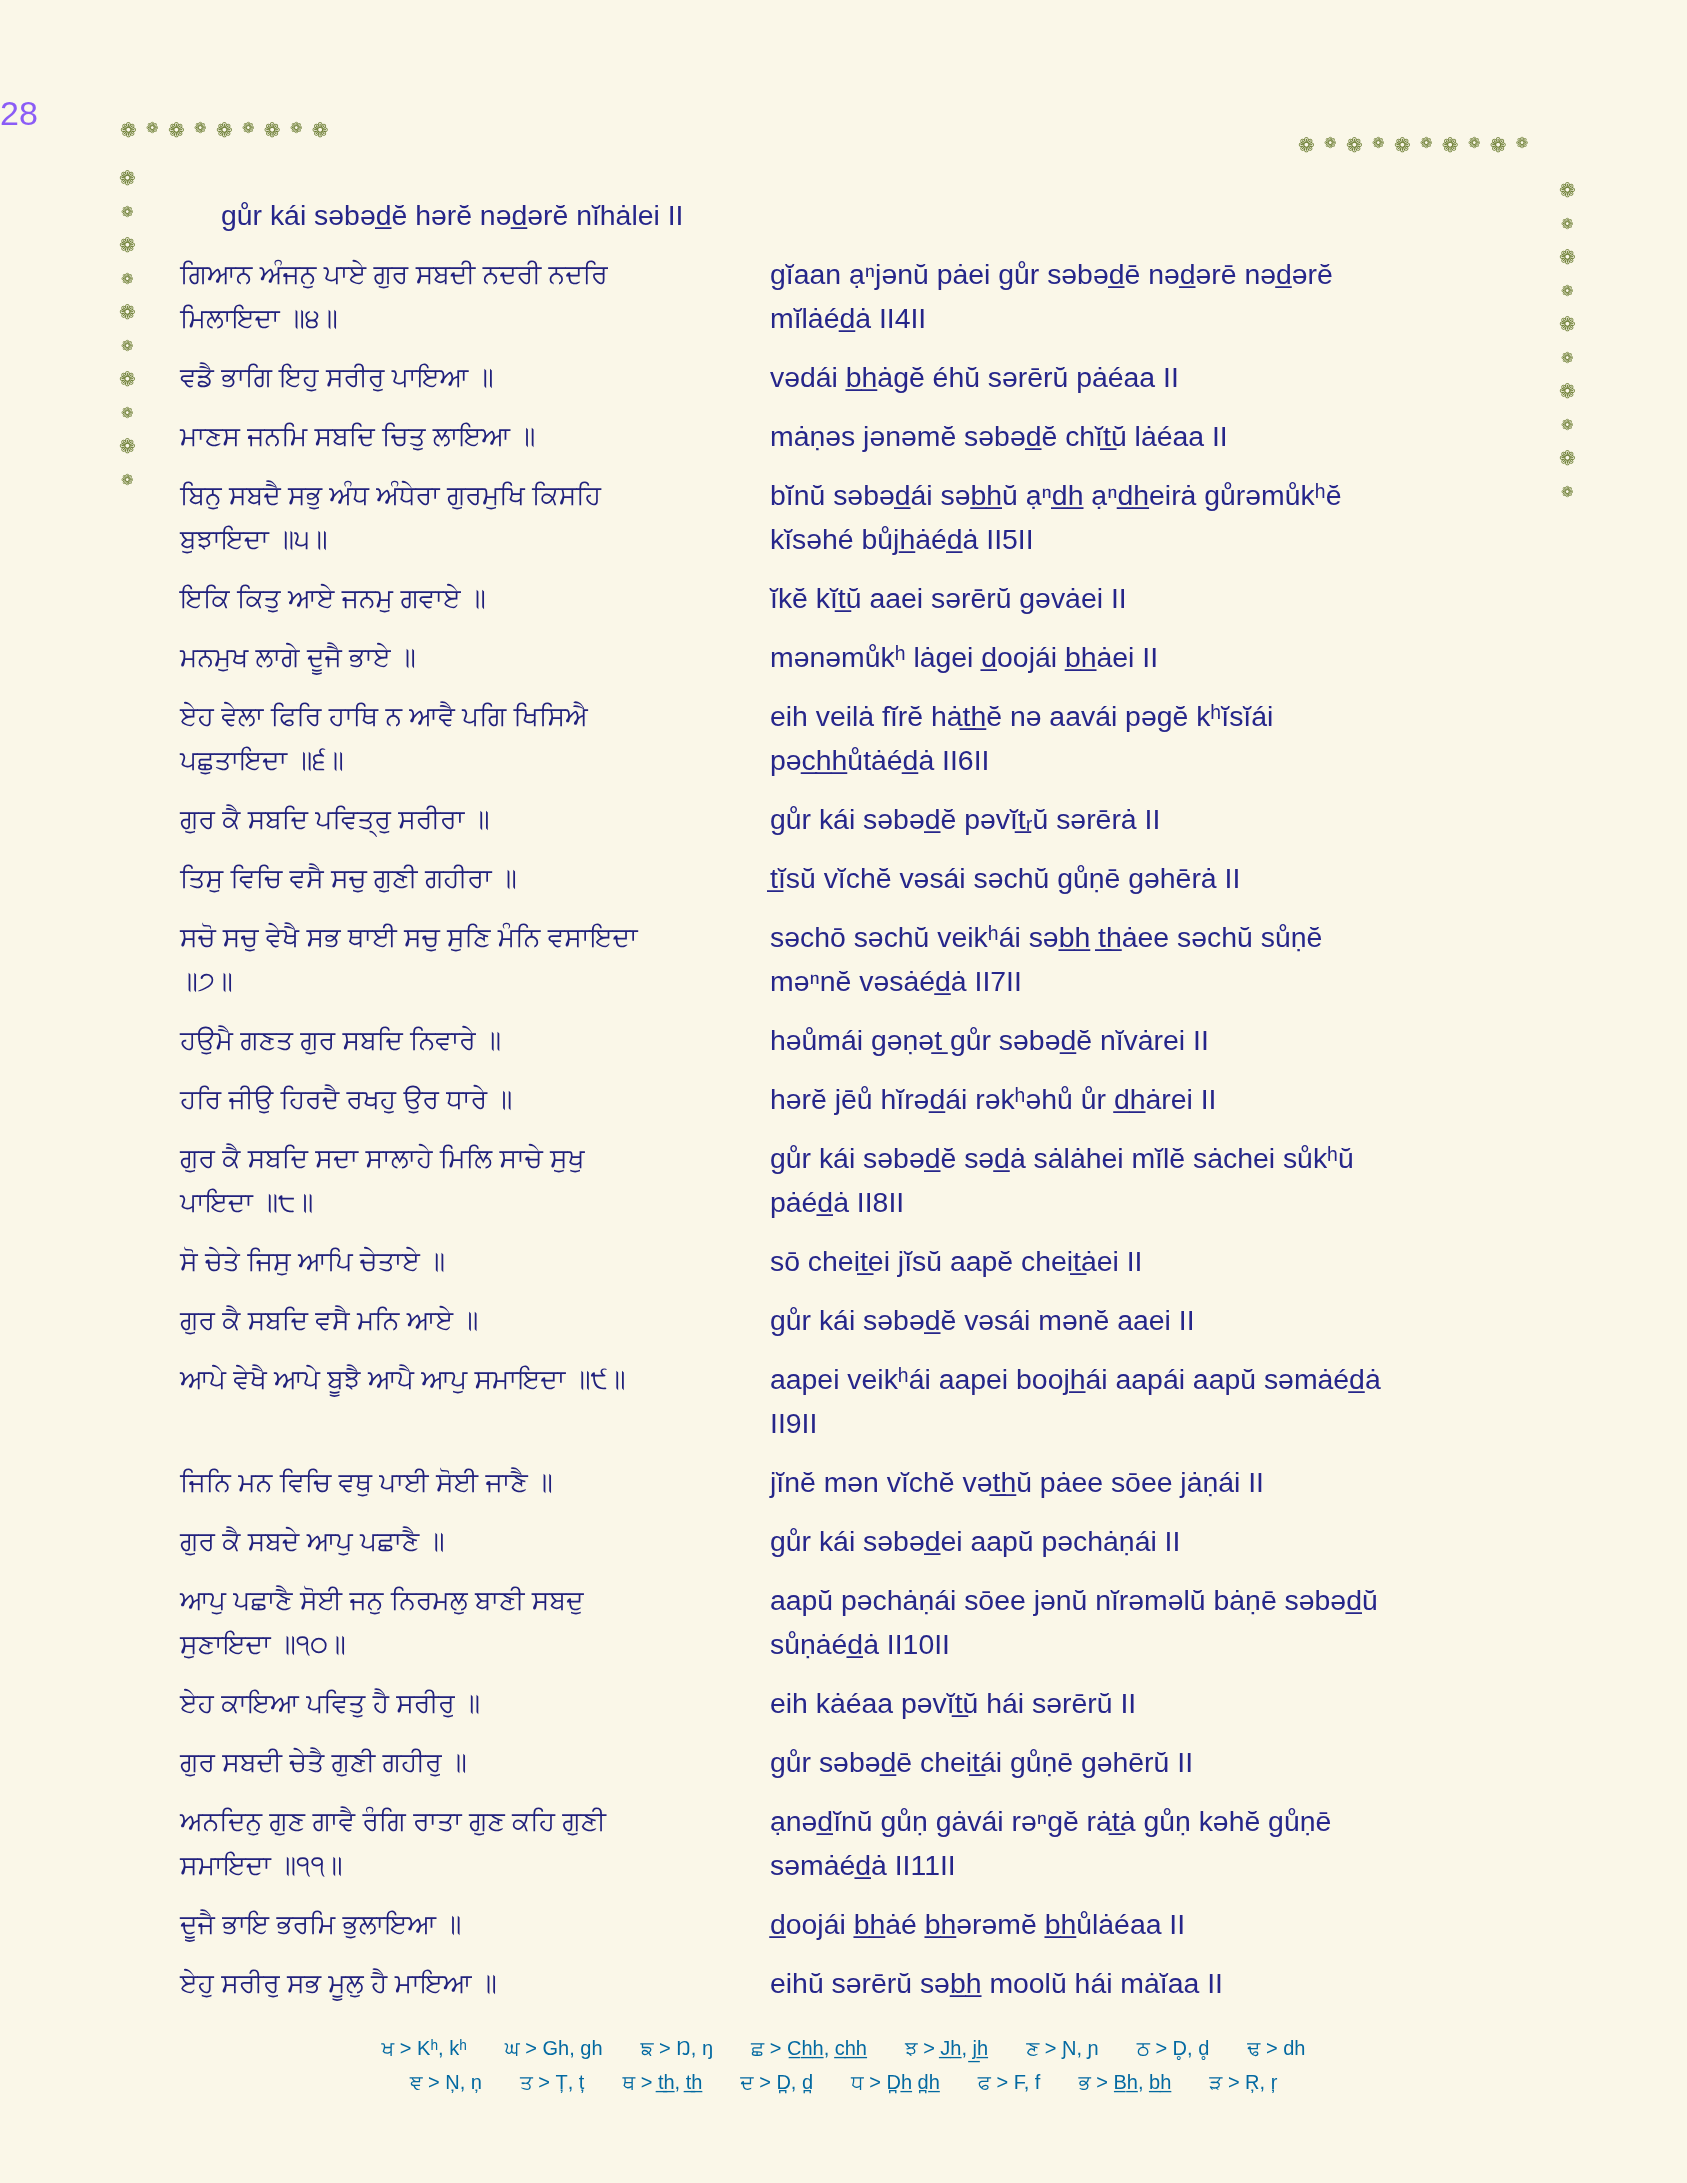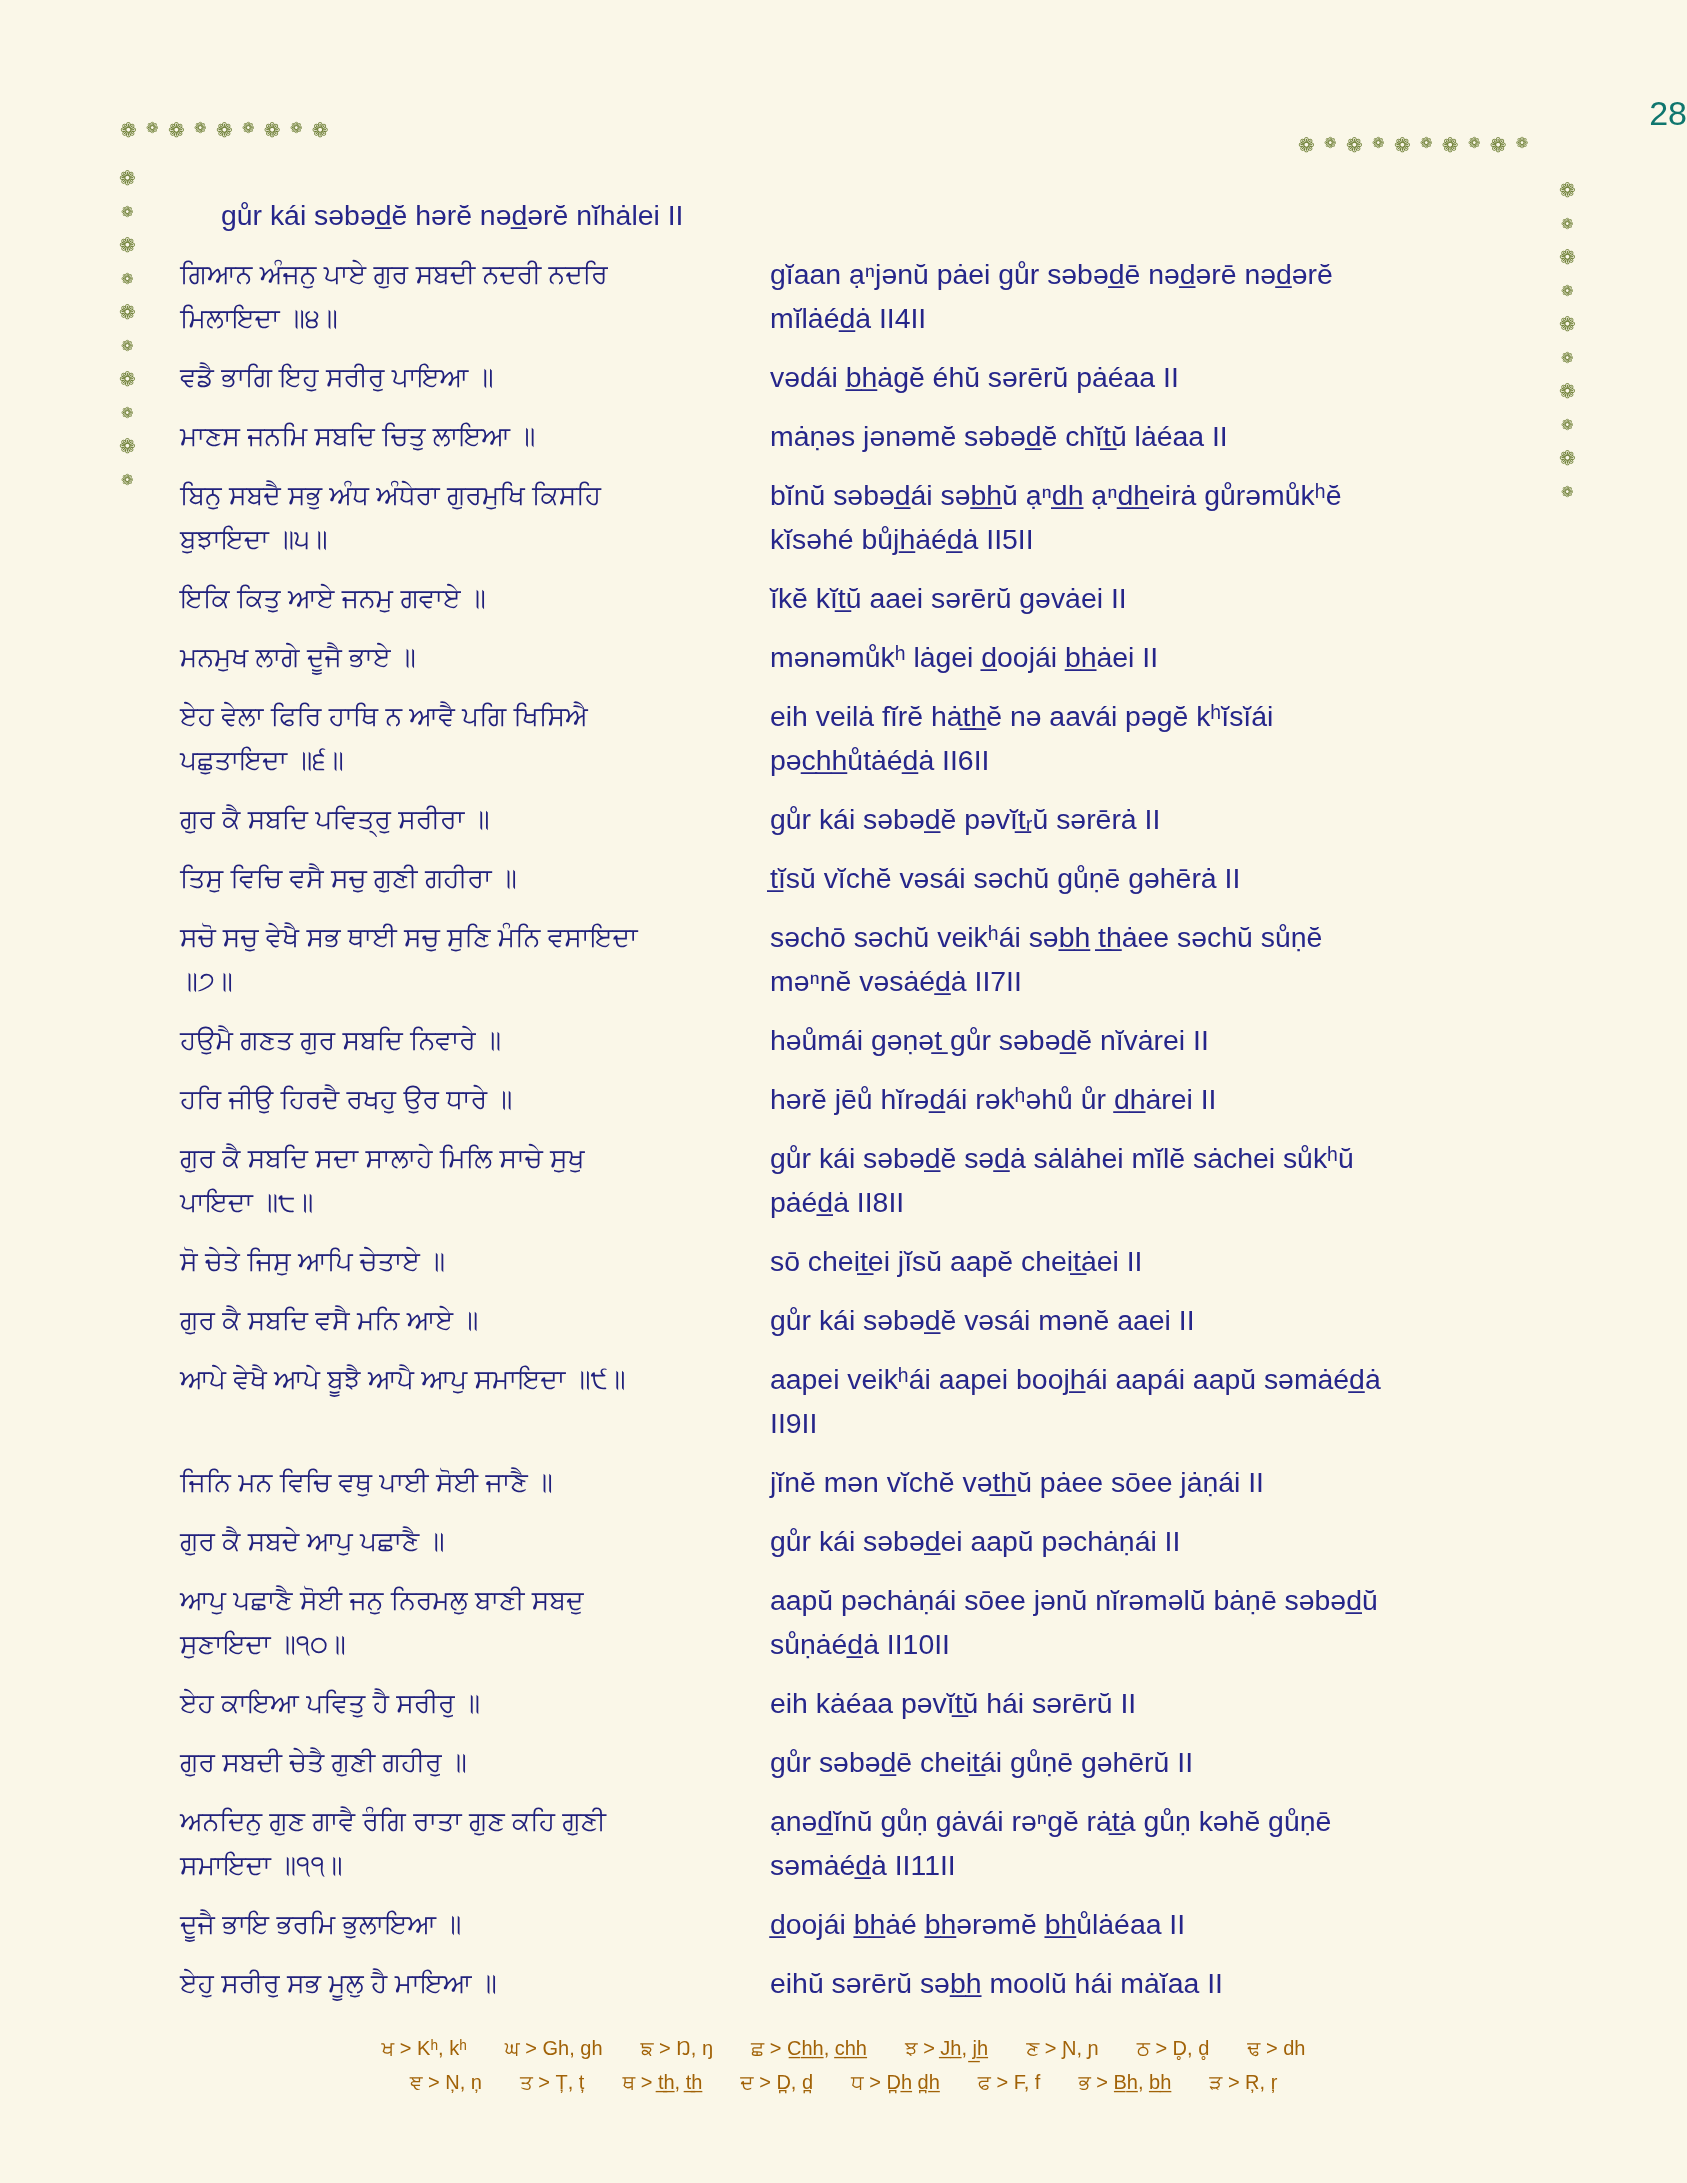--- a/index.html
+++ b/index.html
@@ -6,21 +6,21 @@
   .page{
     position:relative;
     width:1687px;height:2183px;
     background:#FAF7E8;
     font-family:"Liberation Sans", sans-serif;
     color:#21217C;
     overflow:hidden;
   }
   .pagenum{
     position:absolute;top:94px;left:0;width:100%;
-    text-align:right;font-size:34px;color:#0f766e;
+    text-align:left;font-size:34px;color:#8b5cf6;
   }
   
   .orn{position:absolute;display:flex;gap:9.3px;}
   .orn-col{position:absolute;display:flex;flex-direction:column;gap:16px;align-items:center;}
   .orn-tl{left:120px;top:120px;}
   .orn-tr{left:1298px;top:135px;}
   .orn-left{left:119px;top:168px;}
   .orn-right{left:1559px;top:180px;}
   .flower{color:#6E7F36;font-size:20px;line-height:1;}
   .flower:nth-child(even){font-size:15px;}
@@ -42,21 +42,21 @@
     white-space:pre-line;
     color:#26268A;
   }
   
   .key{
     position:absolute;left:0;top:2031px;width:100%;
     text-align:center;
   }
   .key-row{
     display:flex;justify-content:center;gap:38px;
-    font-size:20px;line-height:34px;color:#a16207;
+    font-size:20px;line-height:34px;color:#0369a1;
   }
   .key-item{white-space:nowrap;}
 </style>
 </head>
 <body>
 
 <div class="page">
 
   <div class="pagenum">28</div>
 

